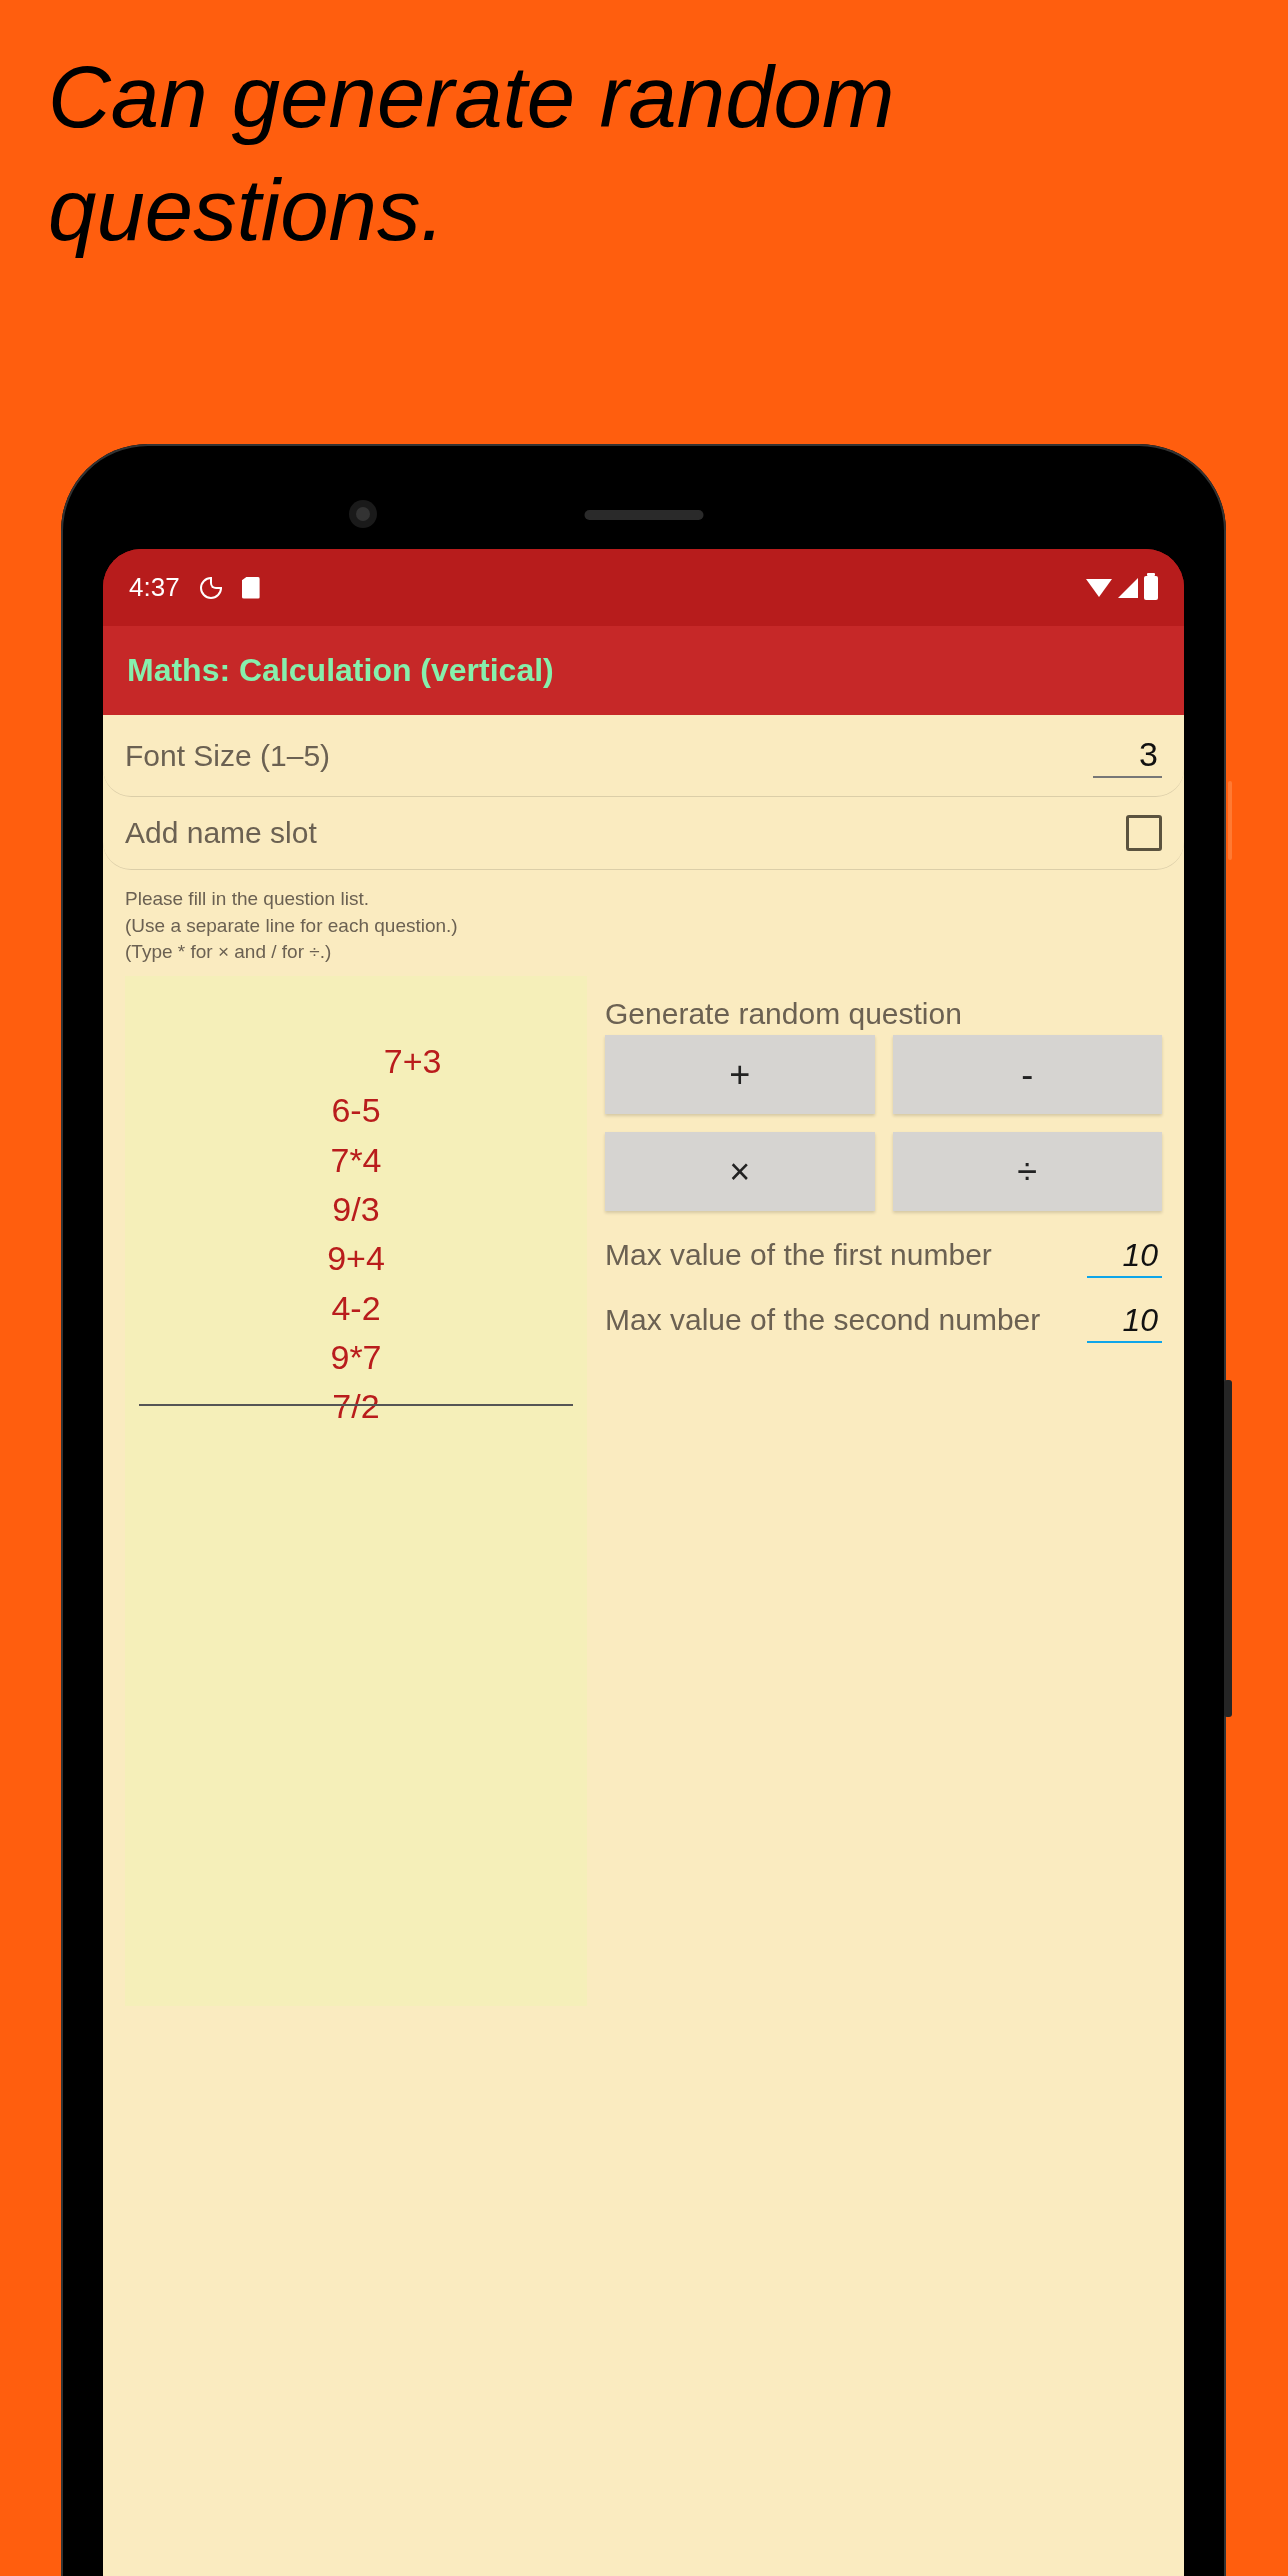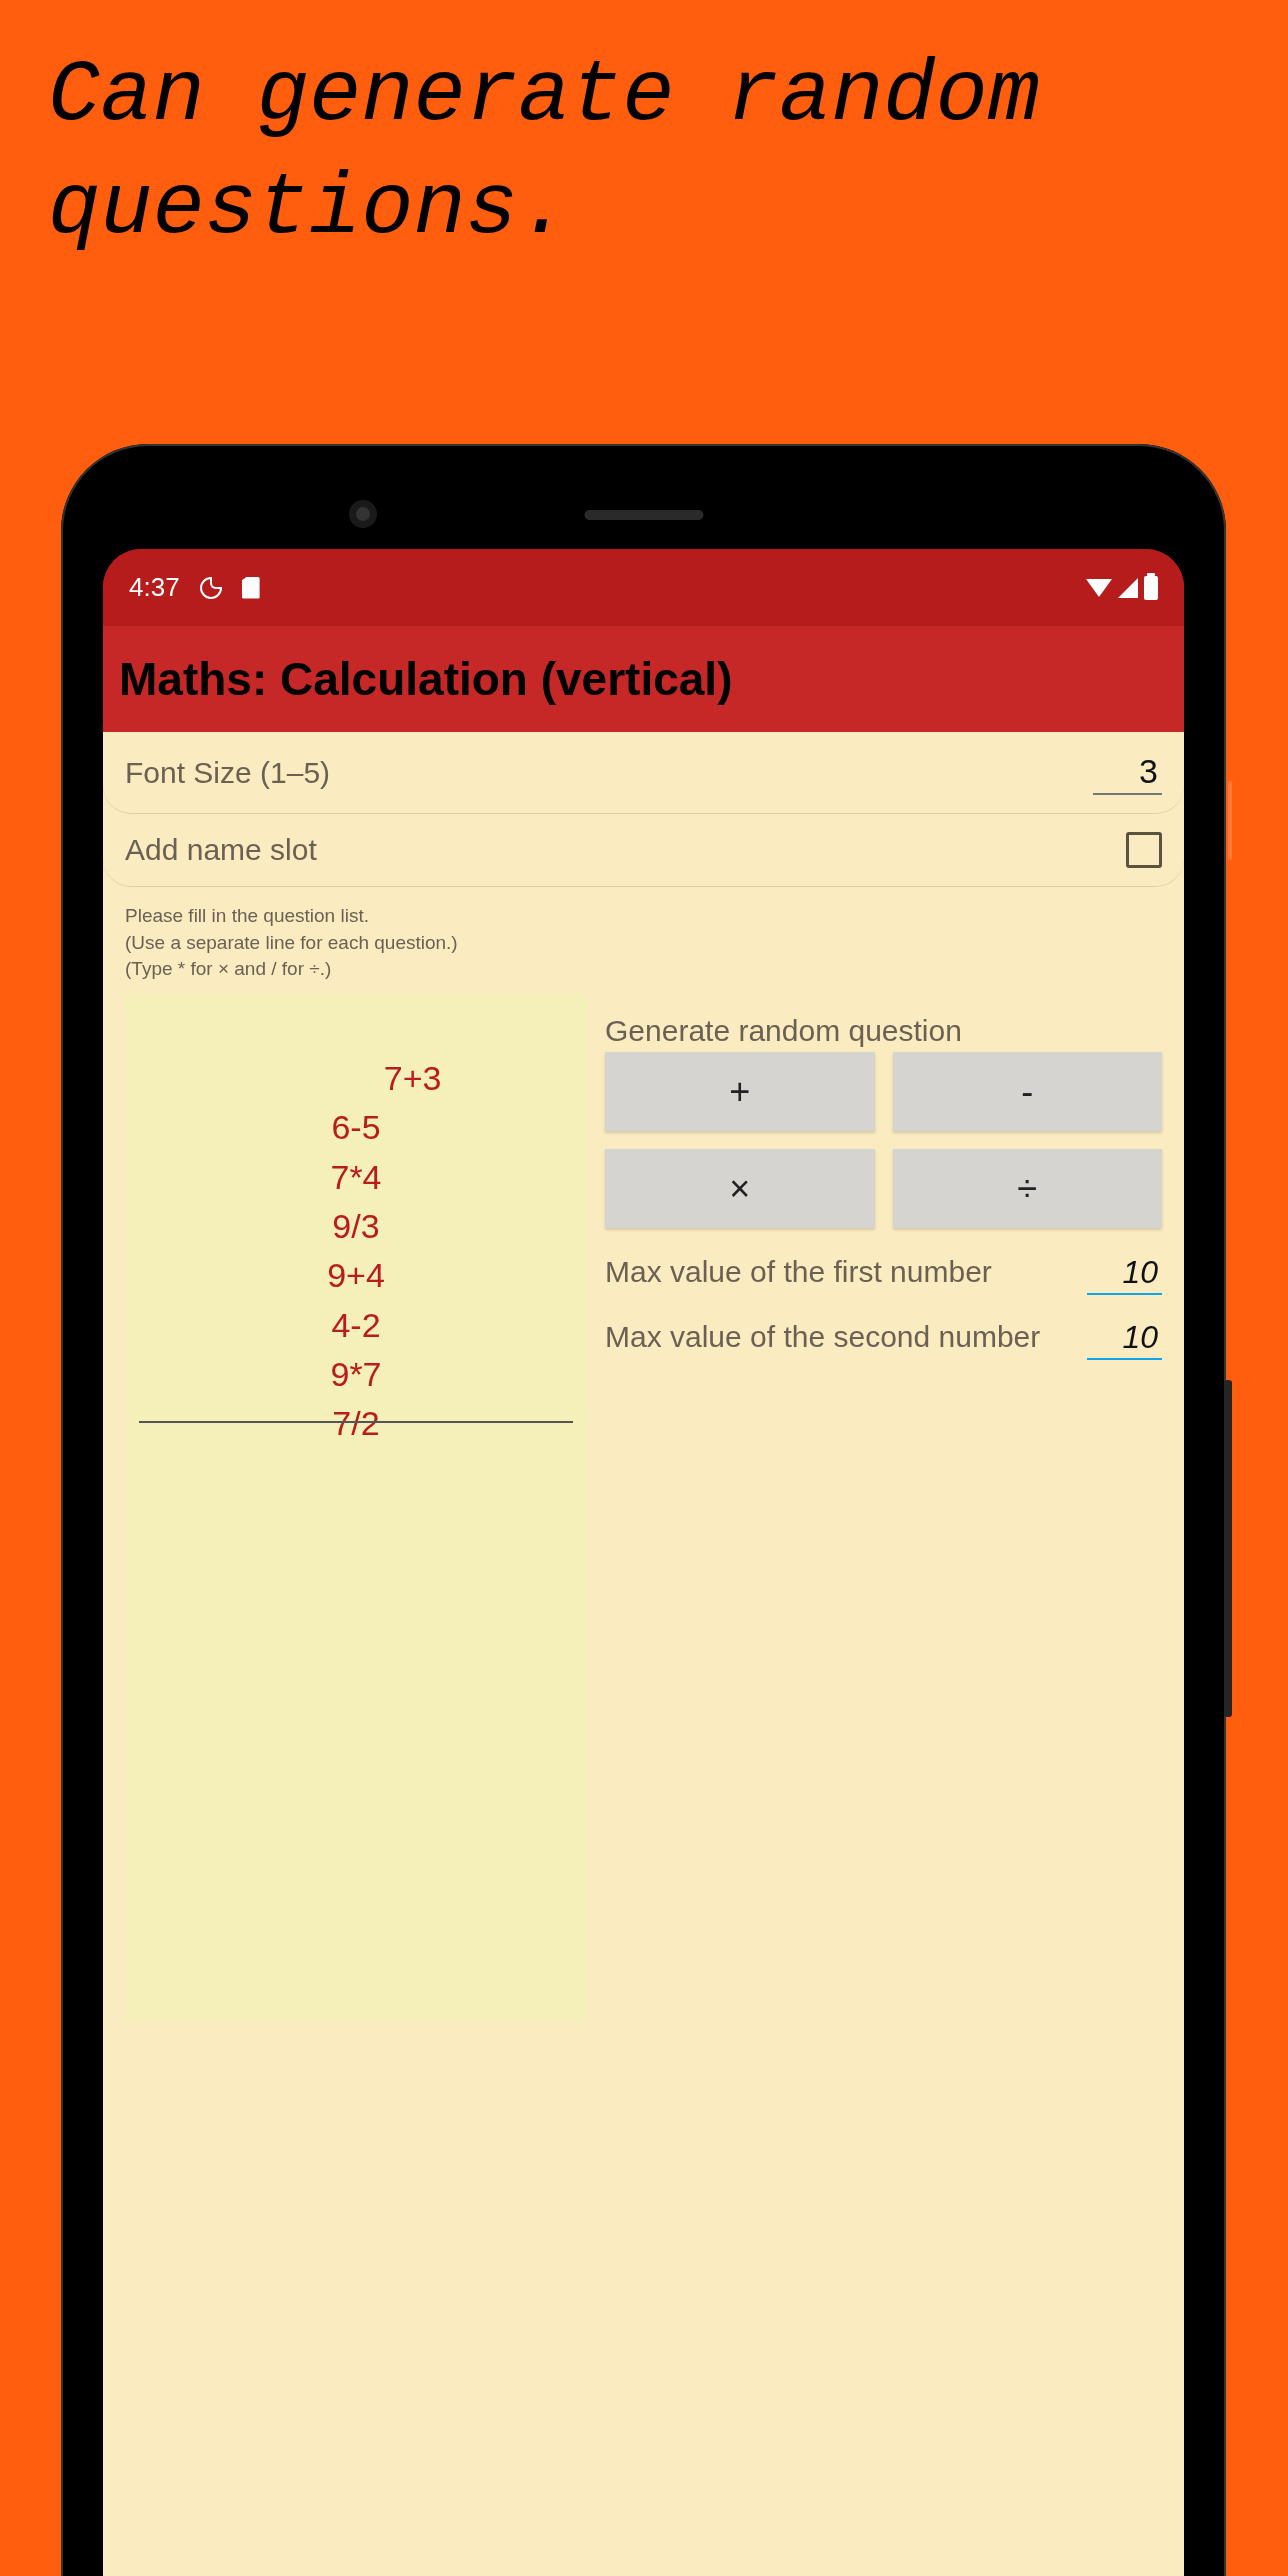--- a/index.html
+++ b/index.html
@@ -8,21 +8,21 @@
     height: 2576px;
     background: #ff5e0e;
     font-family: sans-serif;
     overflow: hidden;
     position: relative;
   }
   .headline {
     position: absolute;
     top: 40px;
     left: 48px;
-    font-family: Liberation Mono, monospace;
+    font-family: Liberation Sans, sans-serif;
     font-size: 87px;
     font-style: italic;
     color: #000;
     line-height: 1.3;
   }
   .phone {
     position: absolute;
     top: 444px;
     left: 61px;
     width: 1165px;
@@ -121,23 +121,23 @@
     width:14px;height:24px;background:#fff;border-radius:2px;position:relative;
   }
   .batt::before{content:"";position:absolute;top:-3px;left:3px;width:8px;height:3px;background:#fff;border-radius:1px;}
   .circ-icon{
     width:22px;height:22px;border:2.5px solid #fff;border-radius:50%;position:relative;
   }
   .circ-icon::after{content:"";position:absolute;top:-2px;right:-2px;width:10px;height:10px;background:#b71c1c;border-left:2.5px solid #fff;border-bottom:2.5px solid #fff;border-radius:0 0 0 6px;}
   .sd-icon{width:18px;height:22px;background:#fff;border-radius:2px 2px 2px 2px;clip-path:polygon(0 18%,30% 0,100% 0,100% 100%,0 100%);}
   .app-title-bar {
     background: #c62828;
-    padding: 26px 16px;
-    color: #000000;
-    font-size: 46px;
+    padding: 26px 24px;
+    color: #86efac;
+    font-size: 32px;
     font-weight: 600;
   }
   .content {
     flex: 1;
     background: #faebc0;
     display: flex;
     flex-direction: column;
   }
   .row {
     display:flex;

